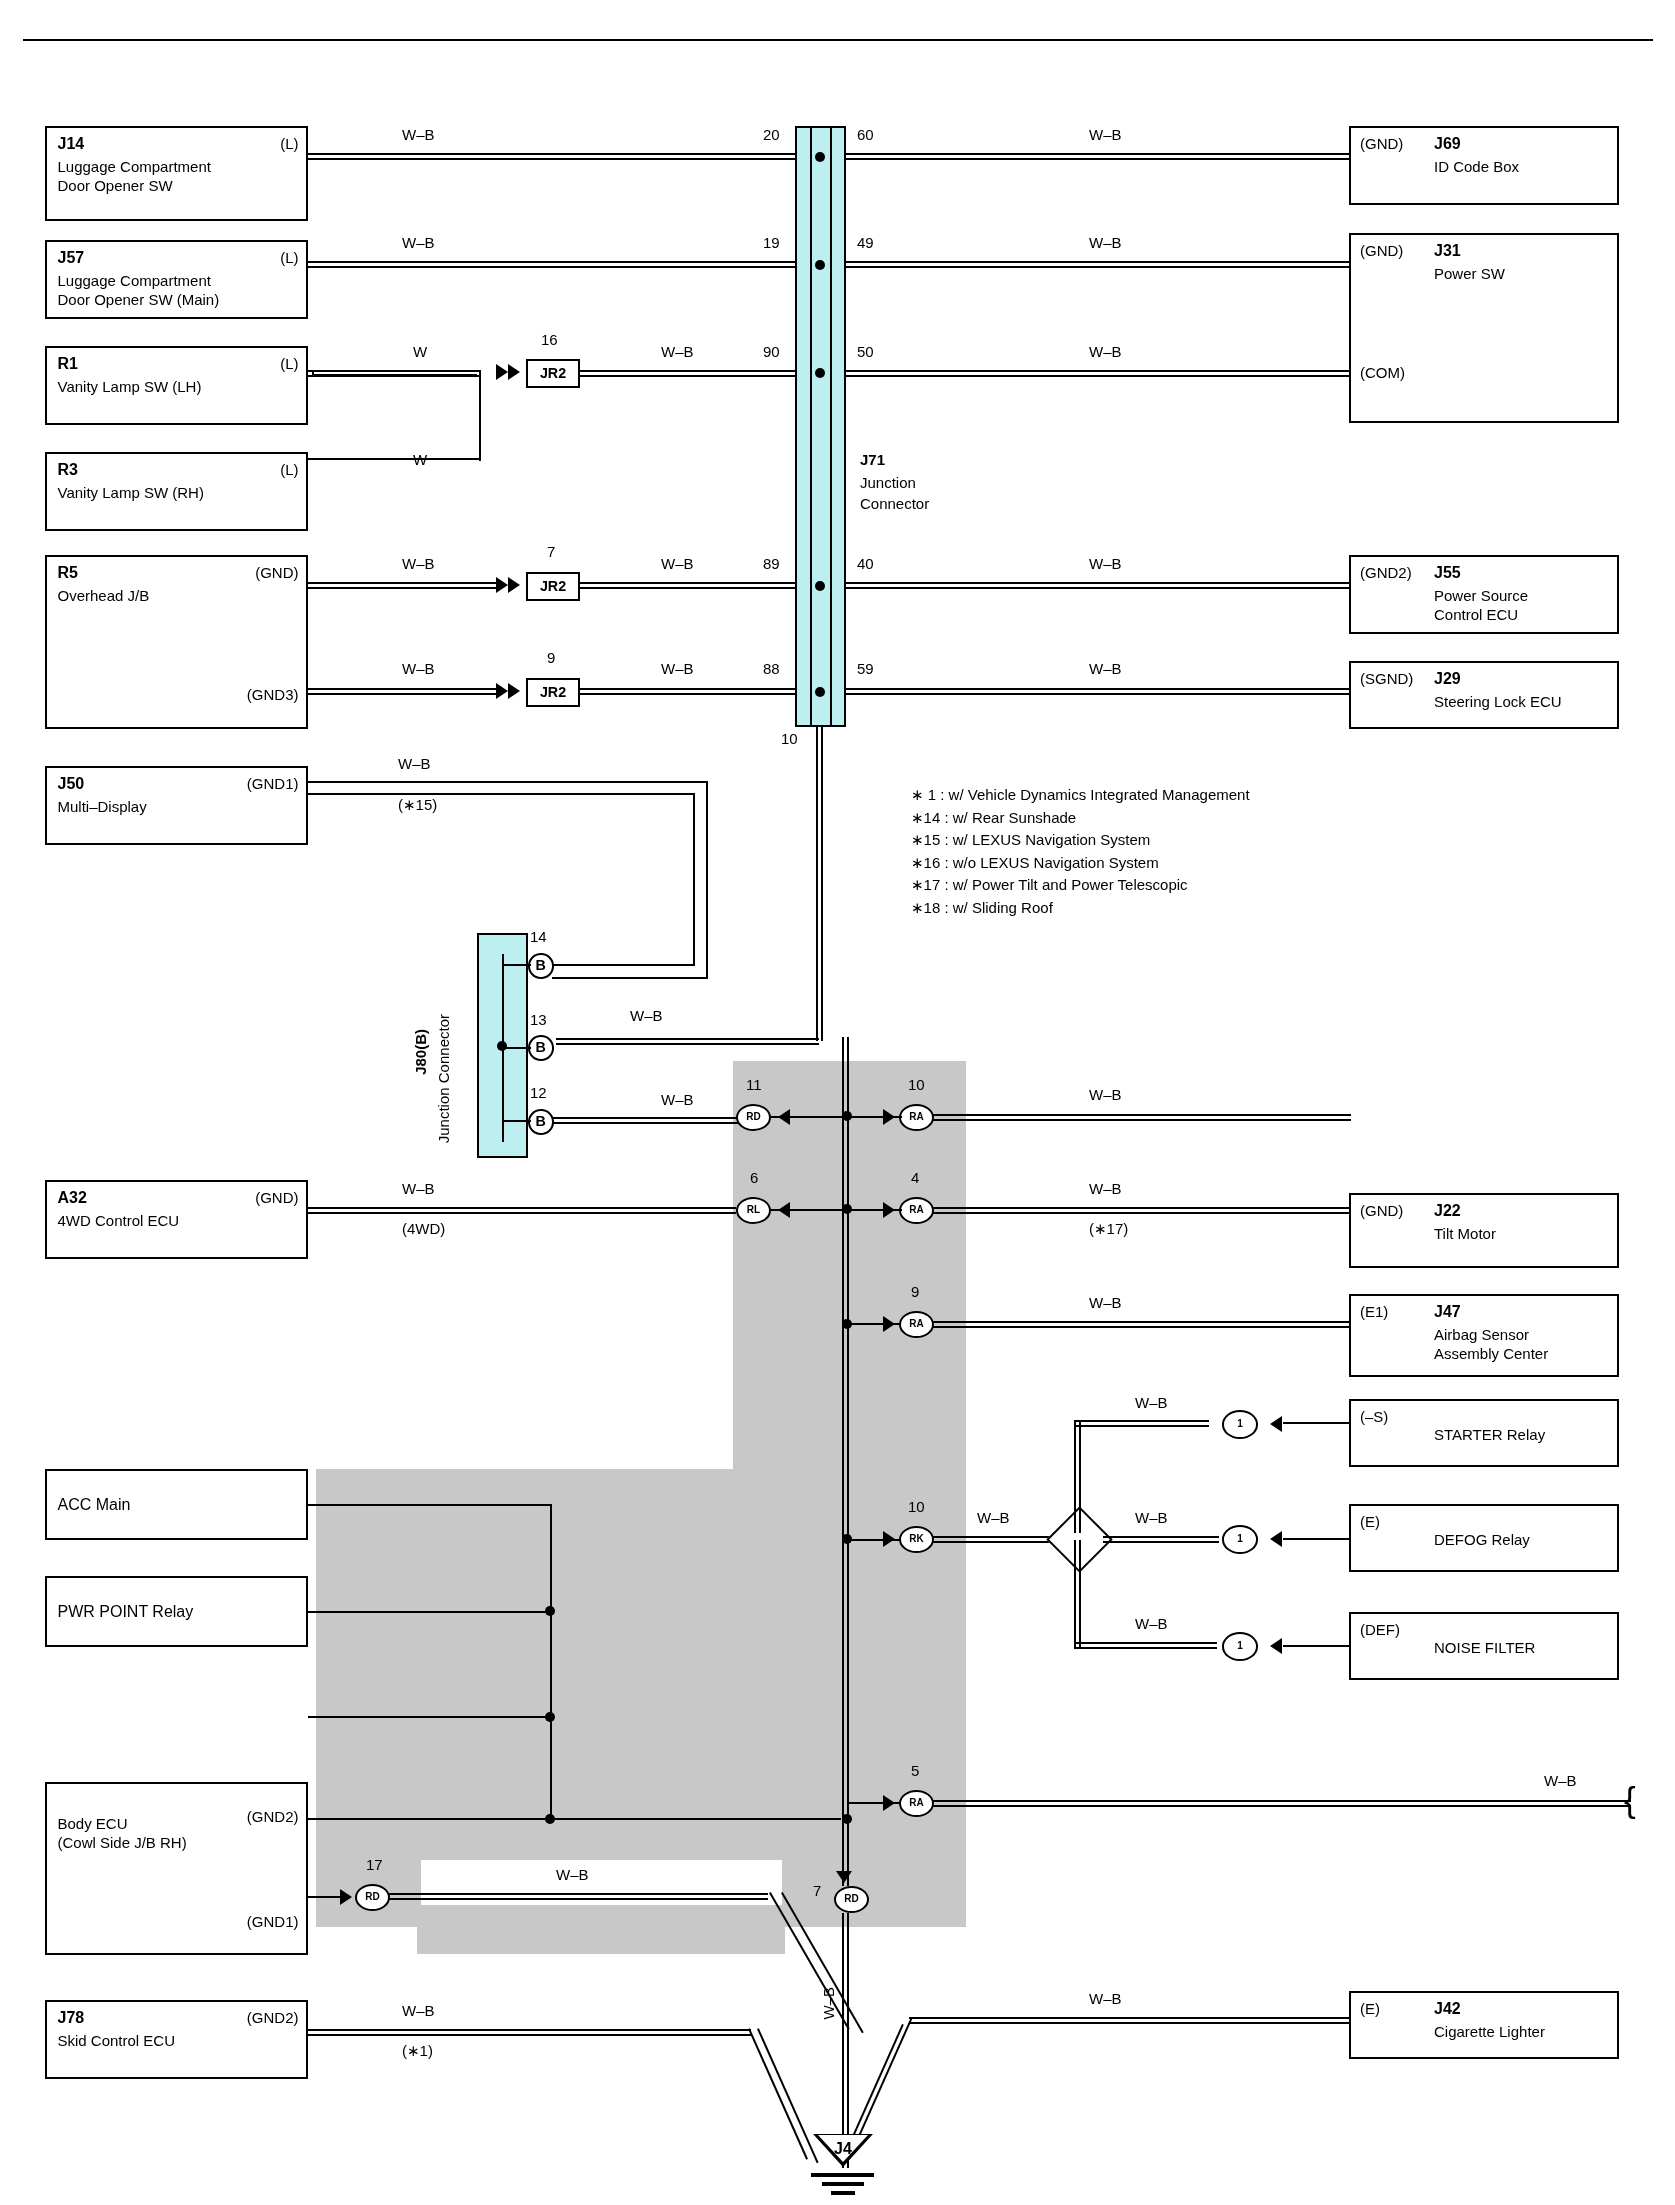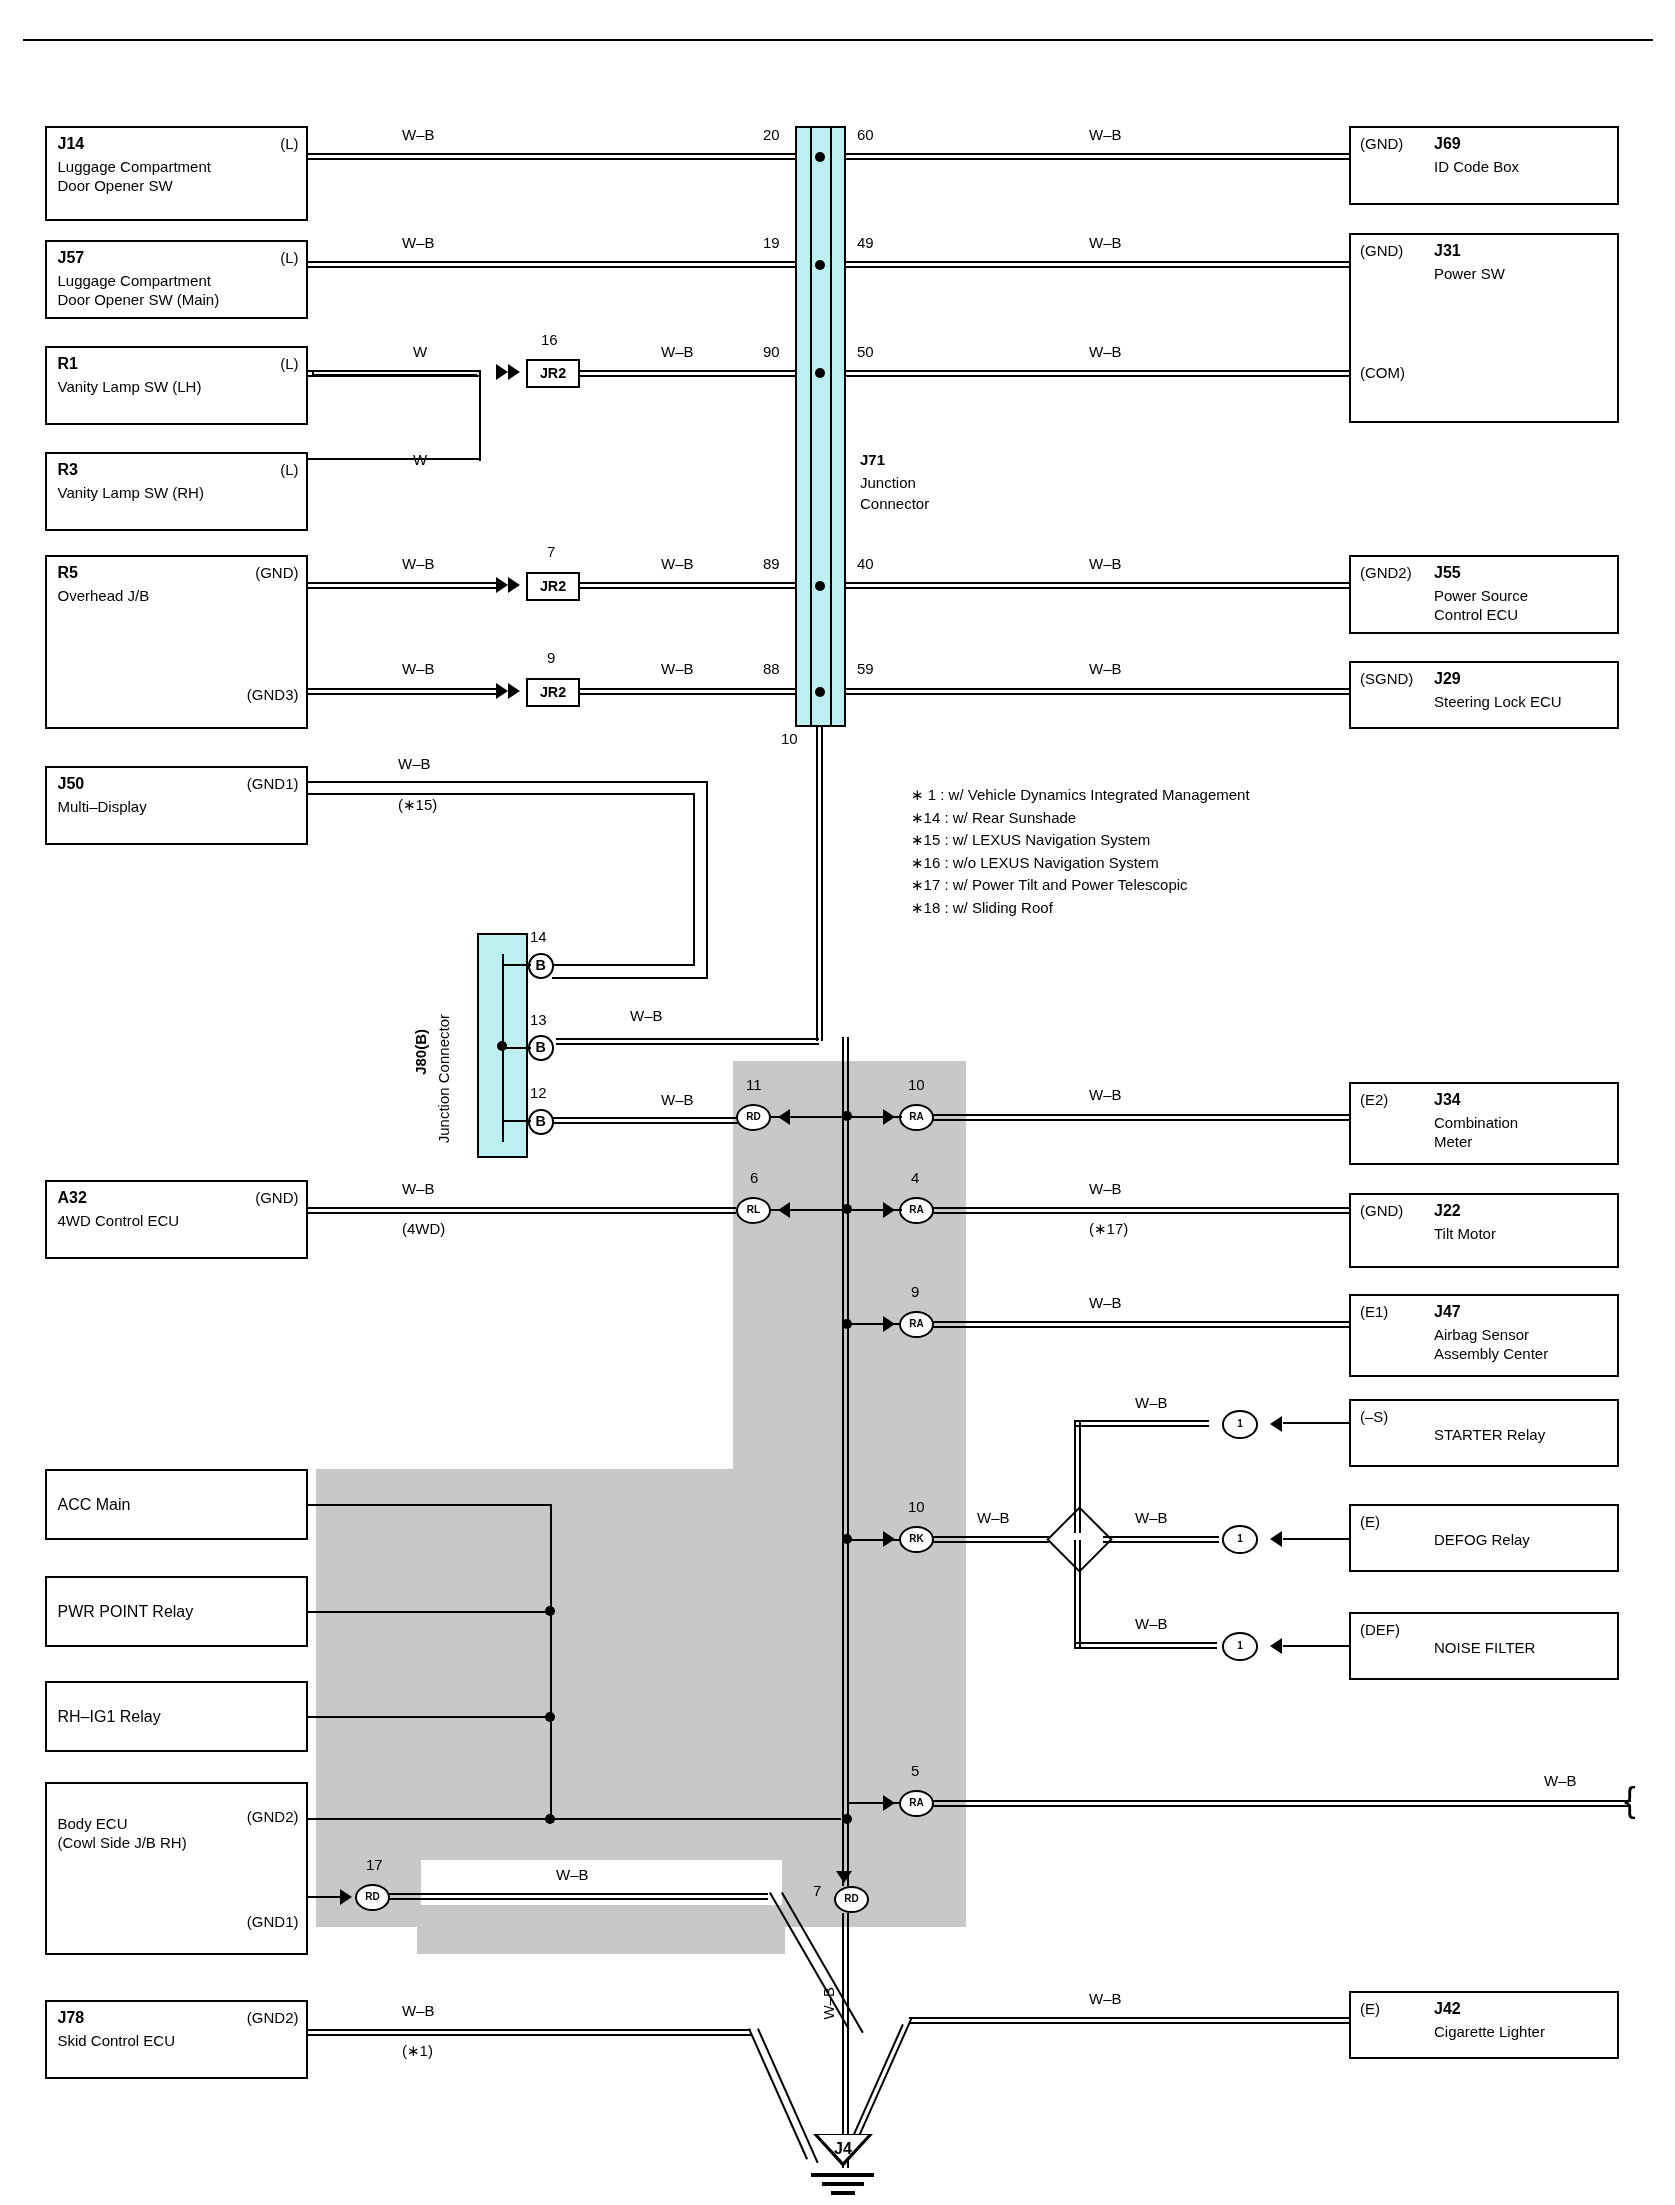--- a/index.html
+++ b/index.html
@@ -208,23 +208,20 @@
     <span class="bname">4WD Control ECU</span>
     <span class="term">(GND)</span>
   </div>
 
   <div class="box relay" style="left:45px; top:1469px; width:263px; height:71px;">
     <span class="rl">ACC Main</span>
   </div>
   <div class="box relay" style="left:45px; top:1576px; width:263px; height:71px;">
     <span class="rl">PWR POINT Relay</span>
   </div>
-  <div class="box relay" style="left:45px; top:1681px; width:263px; height:71px;">
-    <span class="rl">RH–IG1 Relay</span>
-  </div>
 
   <div class="box" style="left:45px; top:1782px; width:263px; height:173px;">
     <span class="bname solo" style="top:30px;">Body ECU
 (Cowl Side J/B RH)</span>
     <span class="term" style="top:24px;">(GND2)</span>
     <span class="term2" style="top:129px;">(GND1)</span>
   </div>
 
   <div class="box" style="left:45px; top:2000px; width:263px; height:79px;">
     <span class="bid">J78</span>
@@ -251,26 +248,20 @@
     <span class="bname">Power Source
 Control ECU</span>
   </div>
 
   <div class="box rt" style="left:1349px; top:661px; width:270px; height:68px;">
     <span class="term">(SGND)</span>
     <span class="bid">J29</span>
     <span class="bname solo" style="top:28.6px;">Steering Lock ECU</span>
   </div>
 
-  <div class="box rt" style="left:1349px; top:1082px; width:270px; height:83px;">
-    <span class="term">(E2)</span>
-    <span class="bid">J34</span>
-    <span class="bname">Combination
-Meter</span>
-  </div>
 
   <div class="box rt" style="left:1349px; top:1193px; width:270px; height:75px;">
     <span class="term">(GND)</span>
     <span class="bid">J22</span>
     <span class="bname solo" style="top:28.6px;">Tilt Motor</span>
   </div>
 
   <div class="box rt" style="left:1349px; top:1294px; width:270px; height:83px;">
     <span class="term">(E1)</span>
     <span class="bid">J47</span>

